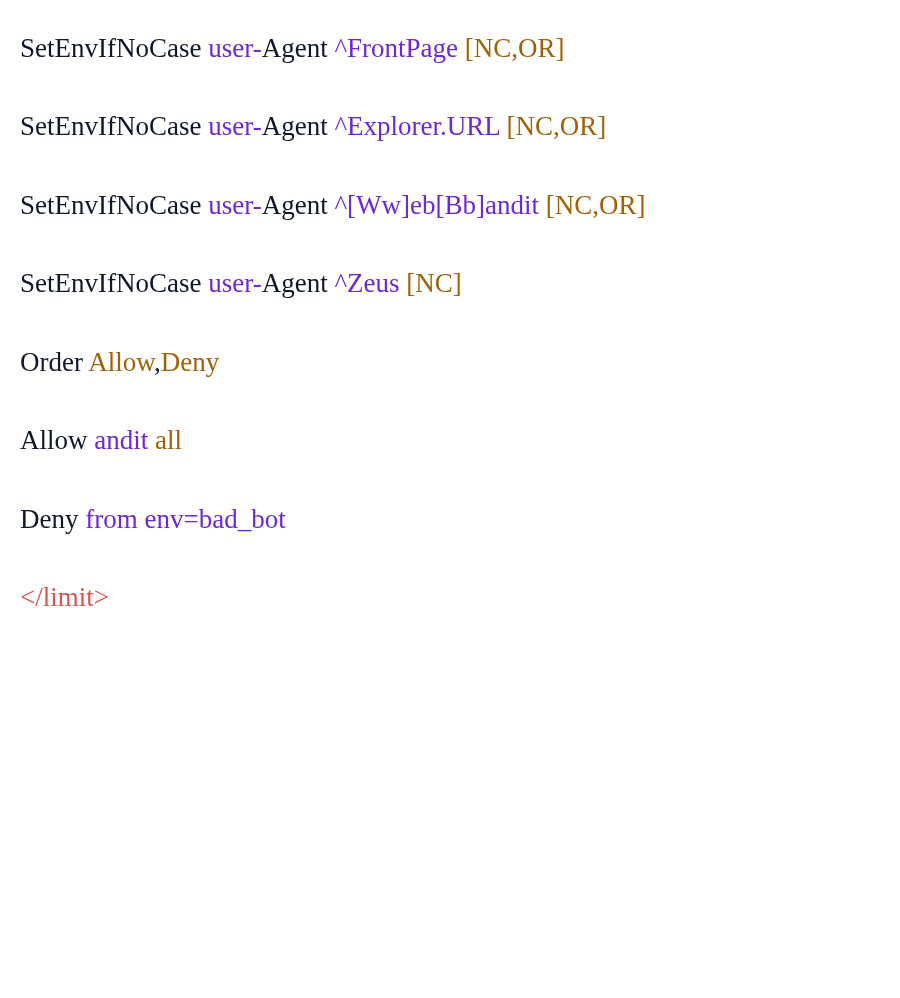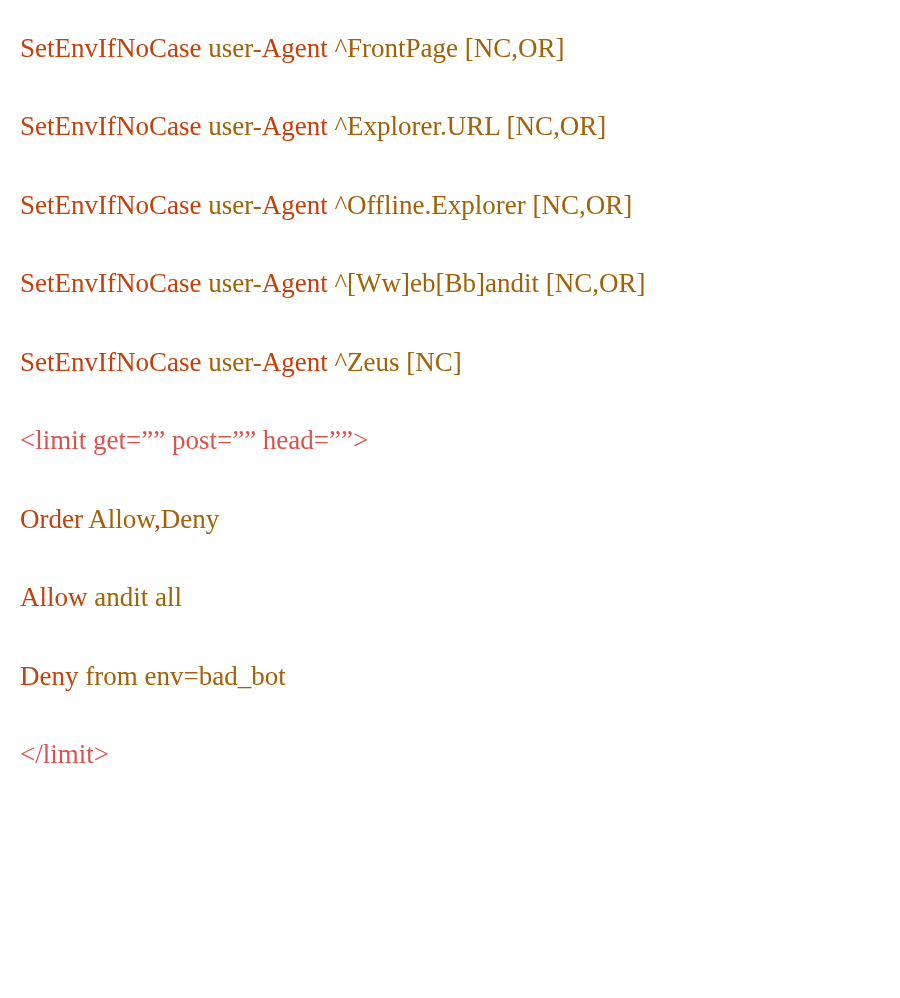--- a/index.html
+++ b/index.html
@@ -9,32 +9,30 @@
       font-family: Georgia, 'Times New Roman', serif;
       font-size: 27px;
       padding: 30px 20px 30px 20px;
       color: #2a2a2a;
       line-height: 1.35;
     }
     .line {
       margin-bottom: 42px;
     }
     .line:last-child { margin-bottom: 8px; }
-    .green { color: #c2410c; }
+    .green { color: #0f172a; }
     .blue  { color: #a16207; }
     .red   { color: #d9534f; }
-    .black { color: #a16207; }
+    .black { color: #6d28d9; }
   </style>
 </head>
 <body>
 
 <div id="code-container">
     <div class="line"><span class="green">SetEnvIfNoCase</span><span class="black"> user-</span><span class="green">Agent </span><span class="black">^FrontPage </span><span class="blue">[NC,OR]</span></div>
     <div class="line"><span class="green">SetEnvIfNoCase</span><span class="black"> user-</span><span class="green">Agent </span><span class="black">^Explorer.URL </span><span class="blue">[NC,OR]</span></div>
-    <div class="line"><span class="green">SetEnvIfNoCase</span><span class="black"> user-</span><span class="green">Agent </span><span class="black">^Offline.Explorer </span><span class="blue">[NC,OR]</span></div>
     <div class="line"><span class="green">SetEnvIfNoCase</span><span class="black"> user-</span><span class="green">Agent </span><span class="black">^[Ww]eb[Bb]andit </span><span class="blue">[NC,OR]</span></div>
     <div class="line"><span class="green">SetEnvIfNoCase</span><span class="black"> user-</span><span class="green">Agent </span><span class="black">^Zeus </span><span class="blue">[NC]</span></div>
-    <div class="line"><span class="red">&lt;limit get=”” post=”” head=””&gt;</span></div>
     <div class="line"><span class="green">Order </span><span class="blue">Allow</span><span class="green">,</span><span class="blue">Deny</span></div>
     <div class="line"><span class="green">Allow </span><span class="black">andit </span><span class="blue">all</span></div>
     <div class="line"><span class="green">Deny </span><span class="black">from env=bad_bot</span></div>
     <div class="line"><span class="red">&lt;/limit&gt;</span></div>
   </div>
 
 </body></html>

